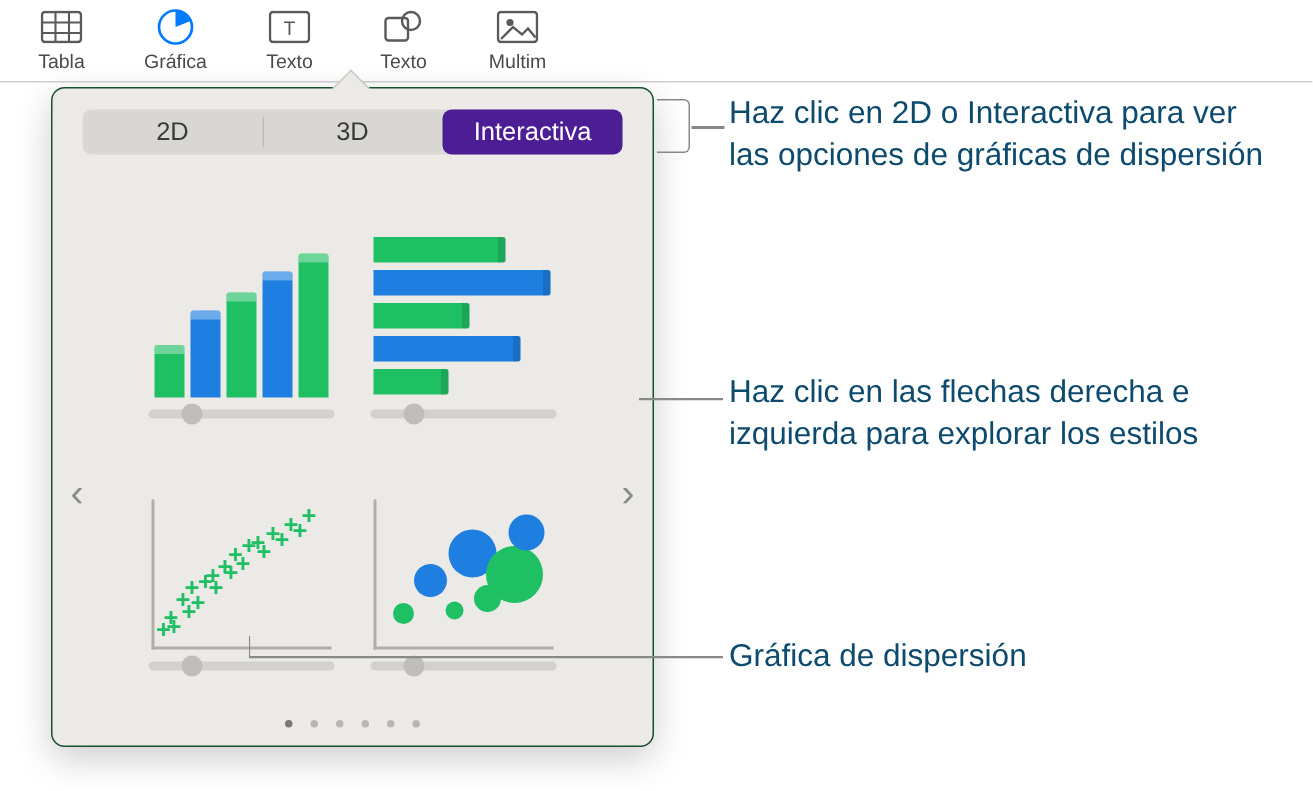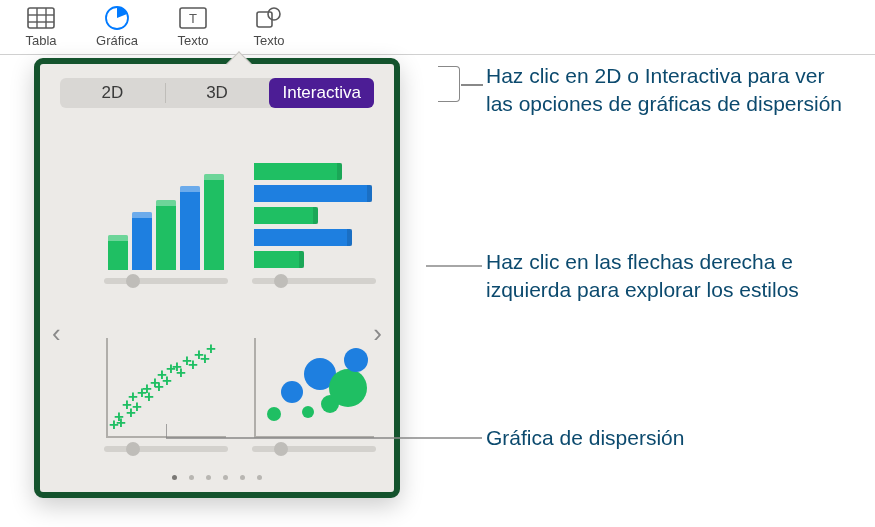--- a/index.html
+++ b/index.html
@@ -6,21 +6,21 @@
 body{width:875px;height:527px;background:#fff;position:relative;overflow:hidden}
 
 
 .toolbar{display:flex;gap:18px;padding:4px 12px 0;border-bottom:1px solid #d0d0d0;height:55px;align-items:flex-start}
 .tool{display:flex;flex-direction:column;align-items:center;width:58px;cursor:pointer}
 .tool.active .ticon{color:#007aff}
 .ticon{width:34px;height:28px;display:flex;align-items:center;justify-content:center;color:#5a5a5a}
 .tlabel{font-size:13px;color:#4a4a4a;margin-top:1px}
 
 
-.popover{position:absolute;left:34px;top:58px;width:366px;height:440px;background:#eceae7;border:6px solid #14532d;border-radius:9px;box-shadow:0 8px 24px rgba(0,0,0,0.2)}
+.popover{position:absolute;left:34px;top:58px;width:402px;height:440px;background:#eceae7;border:1px solid #14532d;border-radius:9px;box-shadow:0 8px 24px rgba(0,0,0,0.2)}
 .pop-arrow{position:absolute;top:-9px;left:190px;width:18px;height:18px;background:#eceae7;border-left:1px solid #c8c6c3;border-top:1px solid #c8c6c3;transform:rotate(45deg)}
 
 
 .seg{margin:14px 20px 0;display:flex;background:#d9d7d4;border-radius:6px;height:30px;position:relative;z-index:2}
 .seg-item{flex:1;display:flex;align-items:center;justify-content:center;font-size:17px;color:#3a3a3a;cursor:pointer;position:relative}
 .seg-item+.seg-item:before{content:'';position:absolute;left:0;top:5px;bottom:5px;width:1px;background:#bfbdb9}
 .seg-item.active{background:#4c1d95;color:#fff;border-radius:6px}
 .seg-item.active:before{display:none}
 
 
@@ -105,20 +105,30 @@
     <span class="tlabel">Texto</span>
   </div>
   <div class="tool">
     <span class="ticon">
       <svg width="26" height="24" viewBox="0 0 26 24">
           <rect x="1" y="6" width="15" height="15" rx="2" fill="none" stroke="currentColor" stroke-width="1.6"></rect>
           <circle cx="18" cy="8" r="6" fill="none" stroke="currentColor" stroke-width="1.6"></circle>
         </svg>
     </span>
     <span class="tlabel">Texto</span>
+  </div>
+  <div class="tool">
+    <span class="ticon">
+      <svg width="28" height="22" viewBox="0 0 28 22">
+          <rect x="1" y="1" width="26" height="20" rx="2" fill="none" stroke="currentColor" stroke-width="1.6"></rect>
+          <circle cx="9" cy="8" r="2.4" fill="currentColor"></circle>
+          <path d="M3 19 L11 11 L17 16 L21 12 L26 18" fill="none" stroke="currentColor" stroke-width="1.6"></path>
+        </svg>
+    </span>
+    <span class="tlabel">Multim</span>
   </div>
 </div>
 
 <div class="popover">
   <div class="pop-arrow"></div>
 
   <div class="seg">
     <div class="seg-item">
         <span>2D</span>
       </div>

